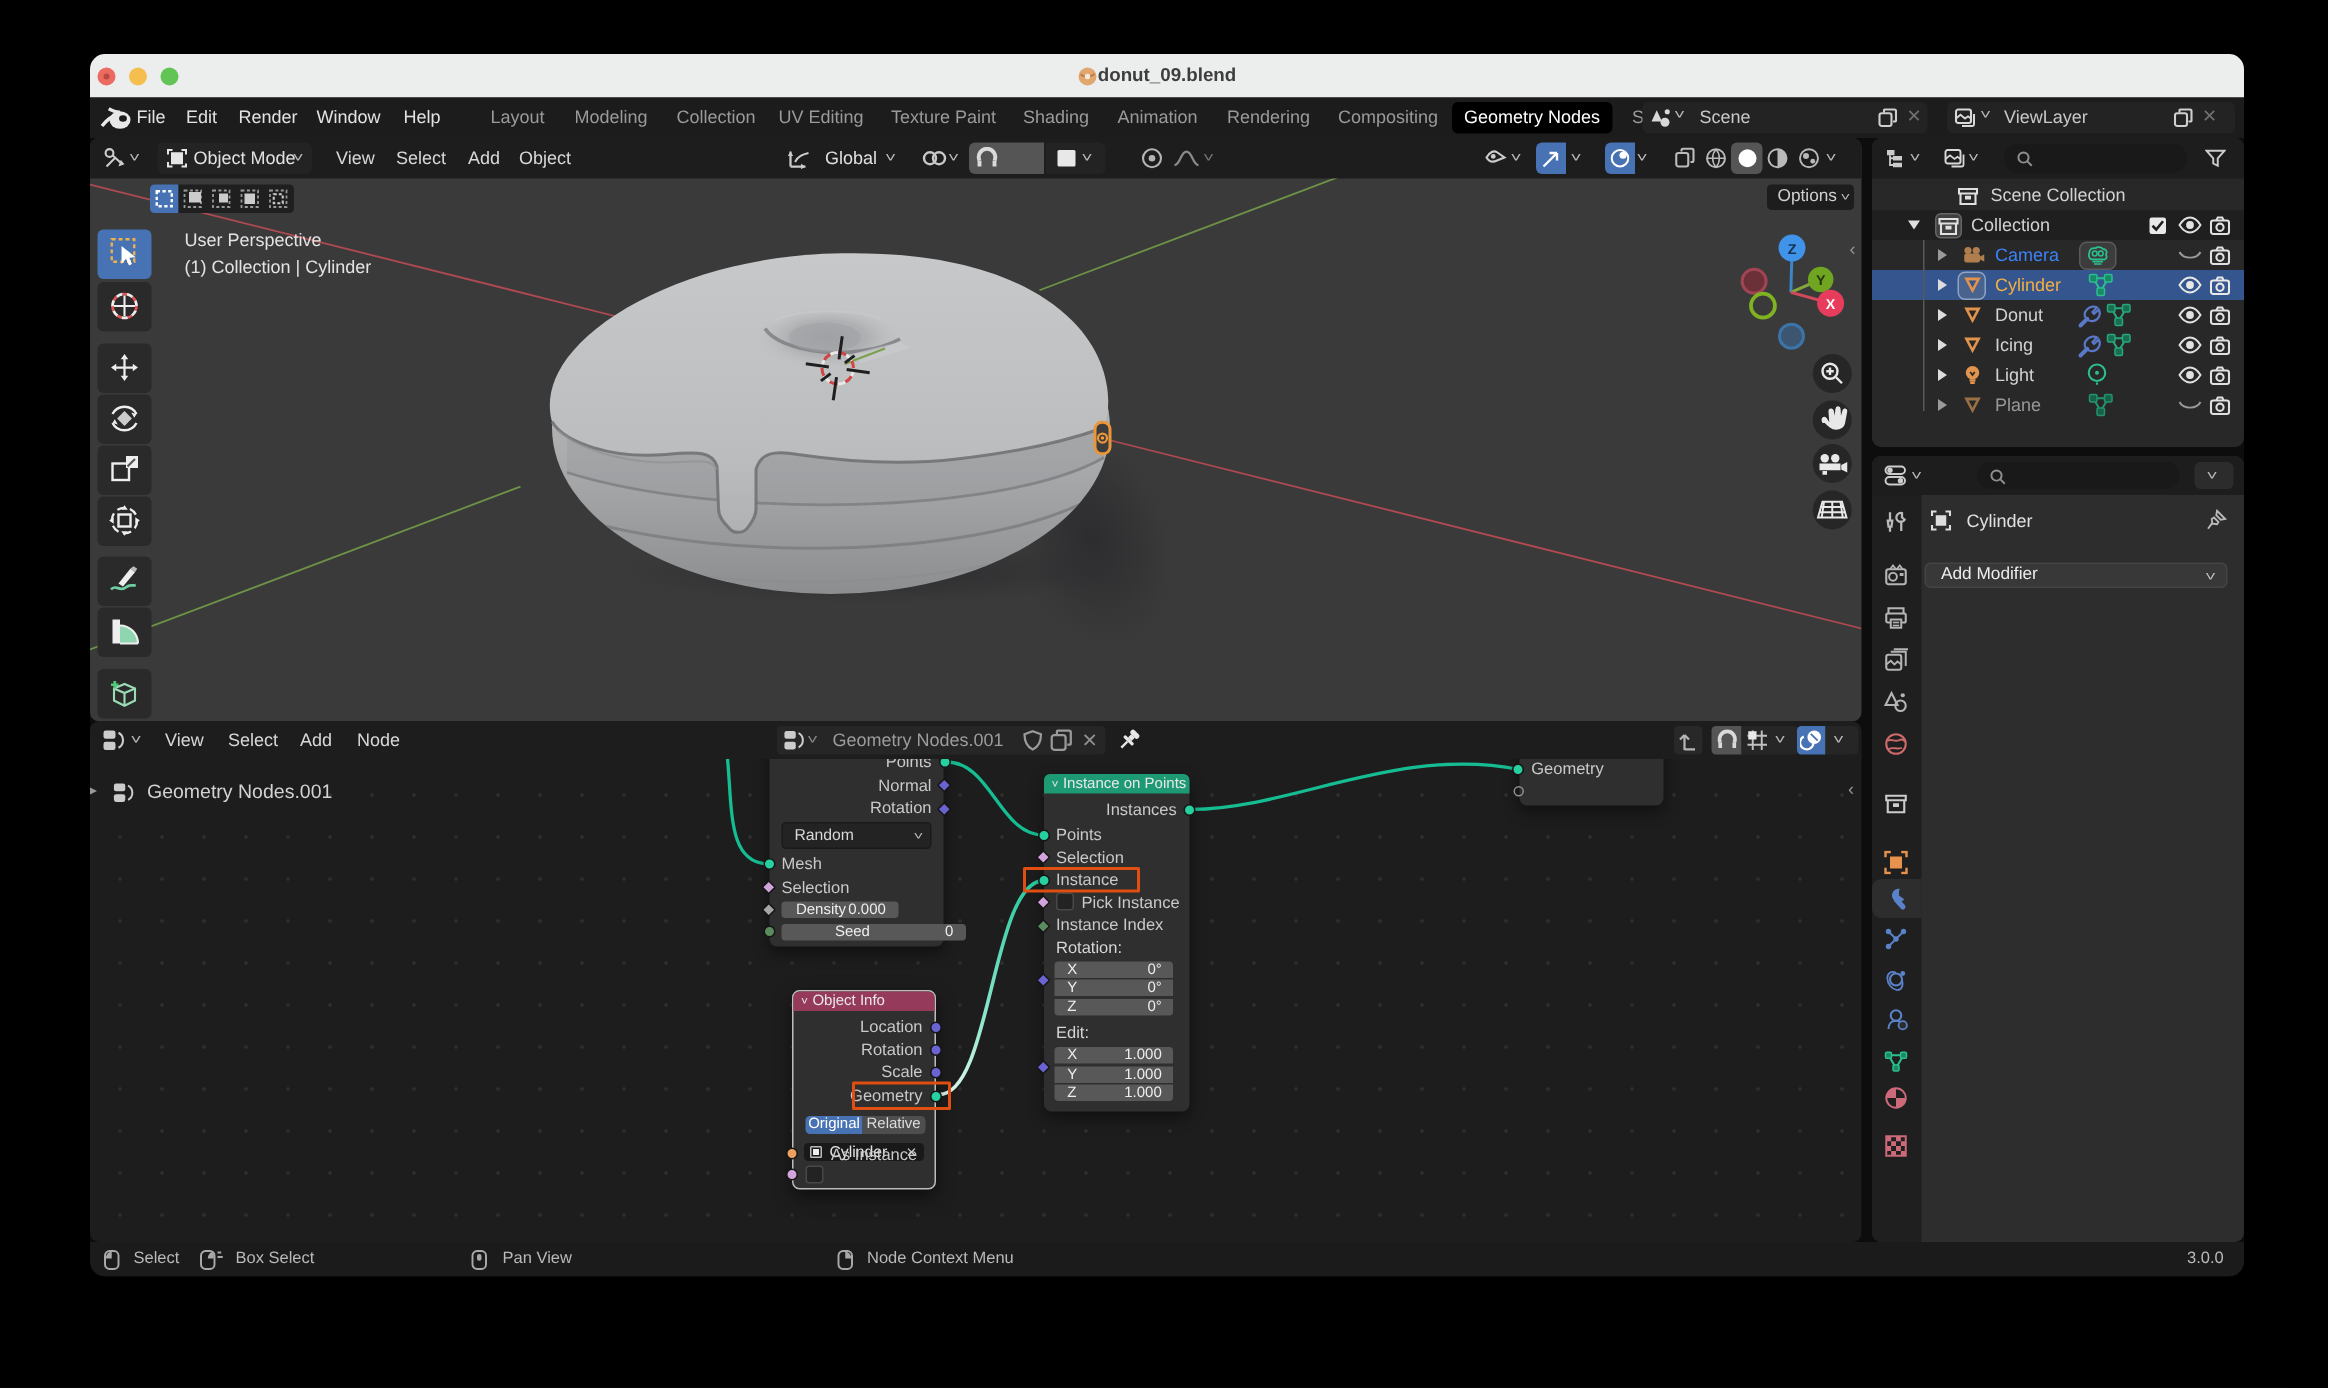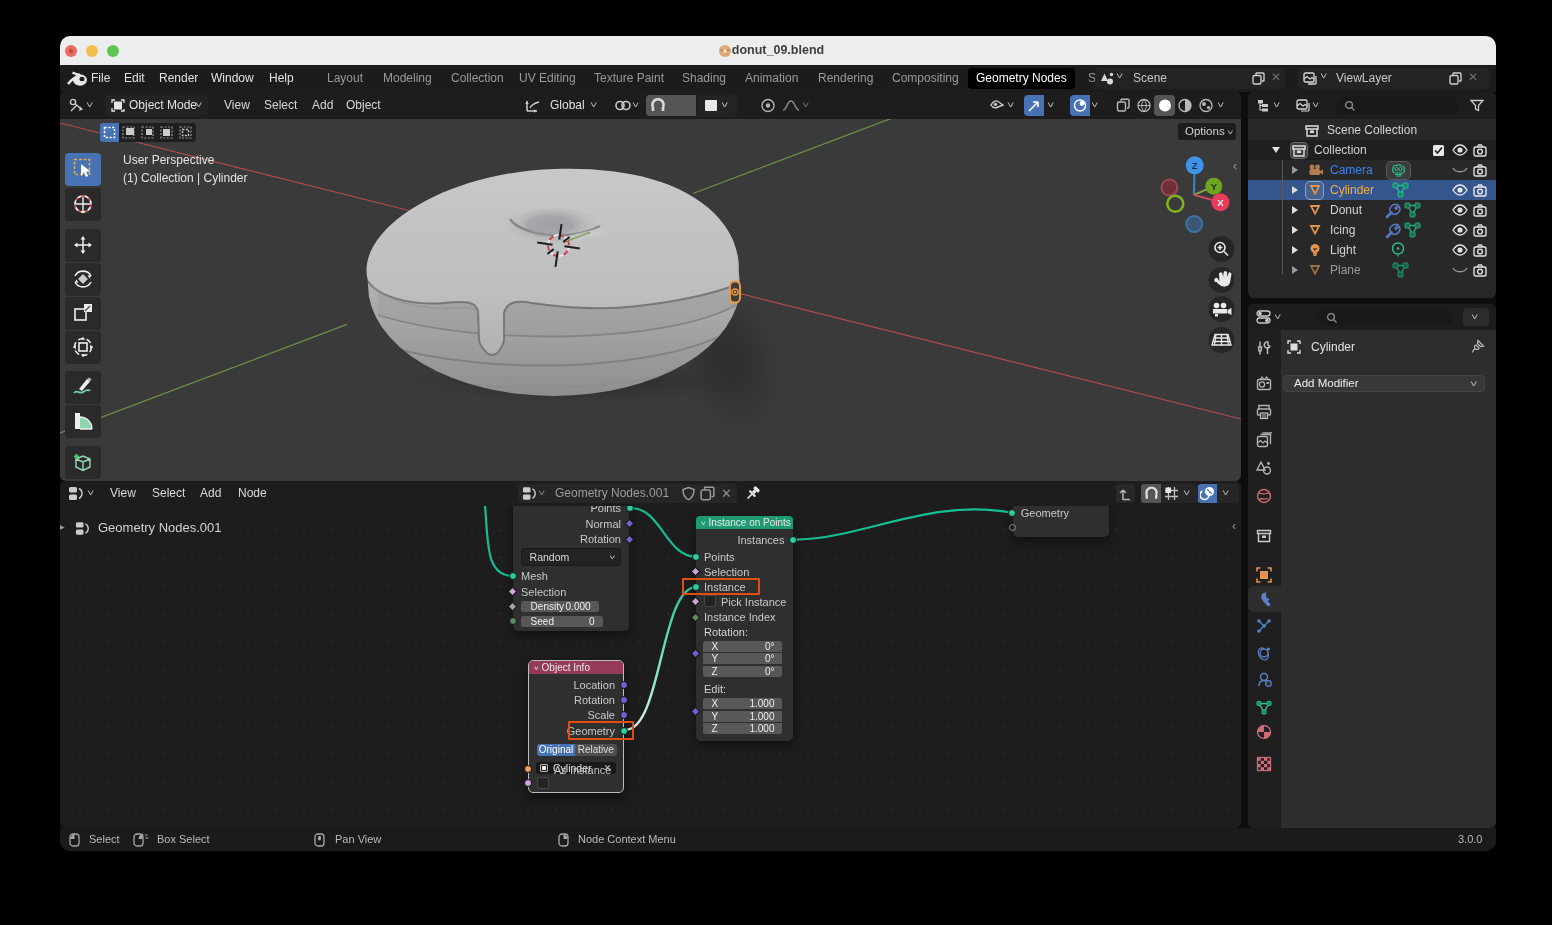--- a/index.html
+++ b/index.html
@@ -541,21 +541,21 @@
           <span class="chev" style="position:absolute;right:6px;top:1px;font-size:8px;">˅</span>
         </div>
         <div class="nrow l" style="top:87px;">Mesh</div>
         <div class="sock" style="left:-4.5px;top:90px;background:#27d0a0;"></div>
         <div class="nrow l" style="top:102.5px;">Selection</div>
         <div class="diam" style="left:-4px;top:106px;background:#d2a4dc;"></div>
         <div class="nfield" style="left:7.6px;top:119px;width:78px;">
           <span style="margin-left:10px;">Density</span><span style="position:absolute;right:8px;">0.000</span>
         </div>
         <div class="diam" style="left:-4px;top:121px;background:#a6a6a6;"></div>
-        <div class="nfield" style="left:7.6px;top:133.5px;width:82px;">
+        <div class="nfield" style="left:7.6px;top:133.5px;width:123px;padding-left:26px;">
           <span style="margin-left:10px;">Seed</span><span style="position:absolute;right:8px;">0</span>
         </div>
         <div class="sock" style="left:-4.5px;top:135px;background:#5b8a5e;"></div>
       </div>
 
       <div class="node" style="left:636px;top:10px;width:96.5px;height:225px;">
         <div class="nhead" style="background:#1d9a74;"><span style="margin-left:5px;font-size:8px;">˅</span> <span style="font-size:10px;">Instance on Points</span></div>
         <div class="nrow r" style="top:16.6px;width:84px;">Instances</div>
         <div class="sock" style="right:-4.5px;top:19.6px;background:#27d0a0;"></div>
         <div class="nrow l" style="top:33.7px;">Points</div>

